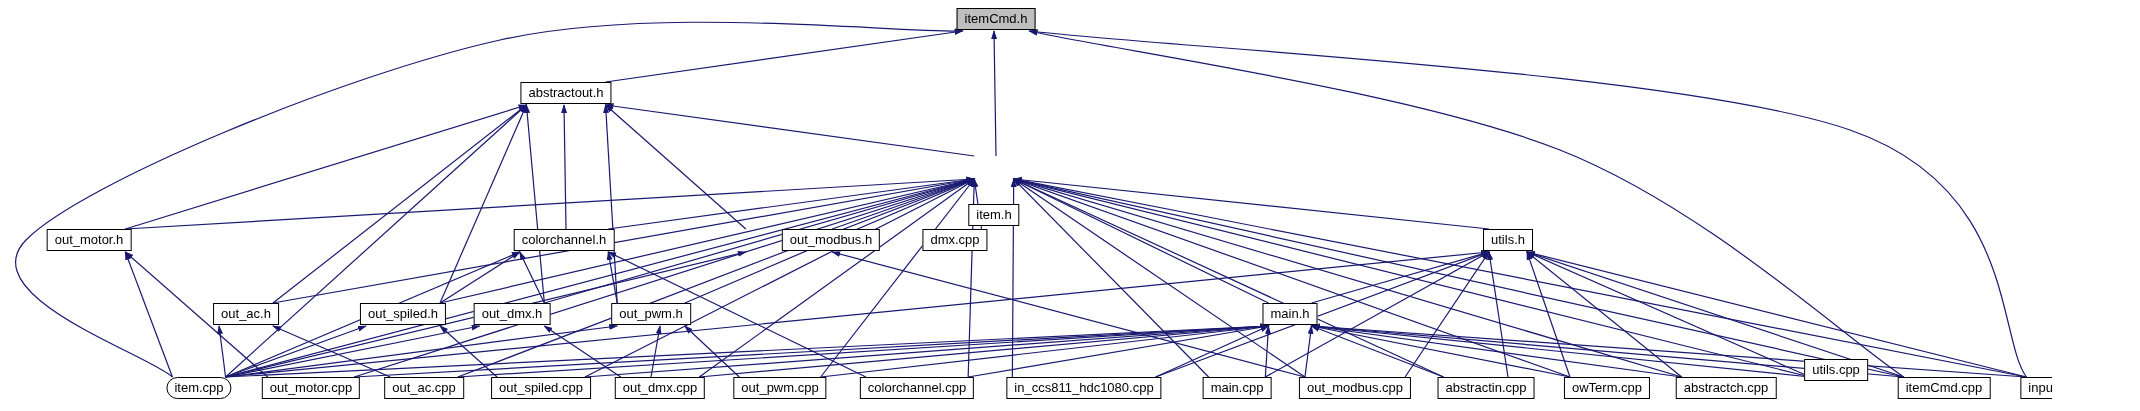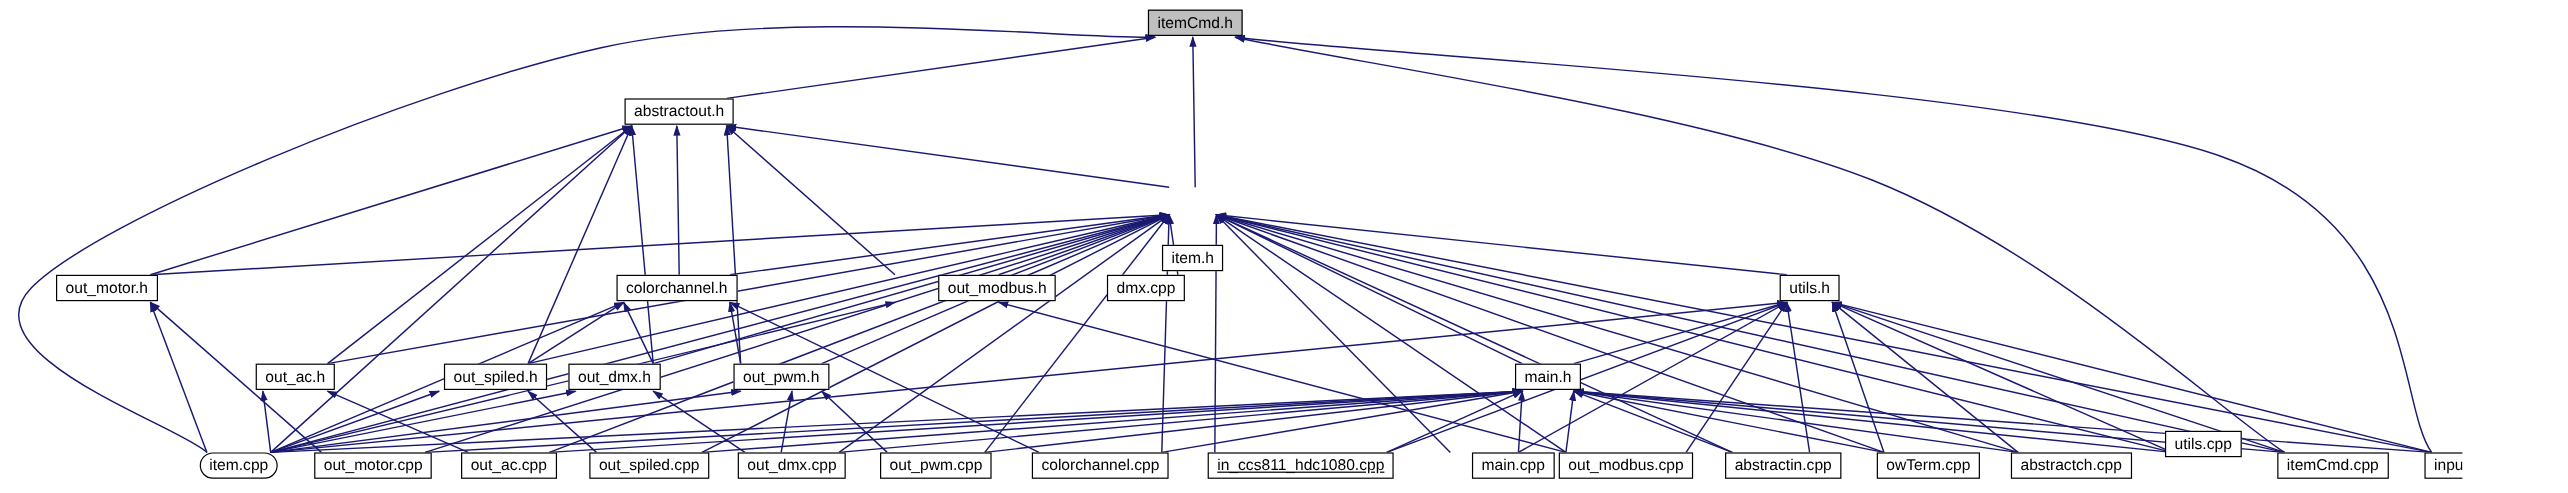--- a/index.html
+++ b/index.html
@@ -142,33 +142,33 @@
 
 <div class="node hl" style="left: 996px; top: 8px;">itemCmd.h</div>
     <div class="node" style="left: 566px; top: 82px;">abstractout.h</div>
     <div class="node" style="left: 994px; top: 156px; margin-top: 48px;">item.h</div>
     <div class="node" style="left: 89px; top: 229px;">out_motor.h</div>
     <div class="node" style="left: 564px; top: 229px; text-align: right;">colorchannel.h</div>
     <div class="node" style="left: 789px; top: 229px; margin-left: 42px;">out_modbus.h</div>
     <div class="node" style="left: 955px; top: 229px;">dmx.cpp</div>
     <div class="node" style="left: 1508px; top: 229px;">utils.h</div>
     <div class="node" style="left: 246px; top: 303px;">out_ac.h</div>
-    <div class="node" style="left: 413px; top: 303px;">out_spiled.h</div>
+    <div class="node" style="left: 403px; top: 303px;">out_spiled.h</div>
     <div class="node" style="left: 512px; top: 303px;">out_dmx.h</div>
     <div class="node" style="left: 651px; top: 303px;">out_pwm.h</div>
     <div class="node" style="left: 1290px; top: 303px;">main.h</div>
     <div class="node" style="left: 199px; top: 377px; border-radius: 11px;">item.cpp</div>
     <div class="node" style="left: 311px; top: 377px;">out_motor.cpp</div>
     <div class="node" style="left: 424px; top: 377px;">out_ac.cpp</div>
     <div class="node" style="left: 541px; top: 377px;">out_spiled.cpp</div>
     <div class="node" style="left: 660px; top: 377px;">out_dmx.cpp</div>
     <div class="node" style="left: 780px; top: 377px;">out_pwm.cpp</div>
     <div class="node" style="left: 917px; top: 377px;">colorchannel.cpp</div>
-    <div class="node" style="left: 1084px; top: 377px; text-decoration: underline;">in_ccs811_hdc1080.cpp</div>
-    <div class="node" style="left: 1237px; top: 377px; margin-left: 24px;">main.cpp</div>
+    <div class="node" style="left: 1084px; top: 377px;">in_ccs811_hdc1080.cpp</div>
+    <div class="node" style="left: 1237px; top: 377px;">main.cpp</div>
     <div class="node" style="left: 1355px; top: 377px;">out_modbus.cpp</div>
     <div class="node" style="left: 1486px; top: 377px;">abstractin.cpp</div>
     <div class="node" style="left: 1607px; top: 377px;">owTerm.cpp</div>
     <div class="node" style="left: 1726px; top: 377px;">abstractch.cpp</div>
     <div class="node" style="left: 1836px; top: 359px;">utils.cpp</div>
     <div class="node" style="left: 1944px; top: 377px;">itemCmd.cpp</div>
     <div class="node" style="left: 2058px; top: 377px;">inputs.cpp</div>
   </div>
 
 </body></html>

